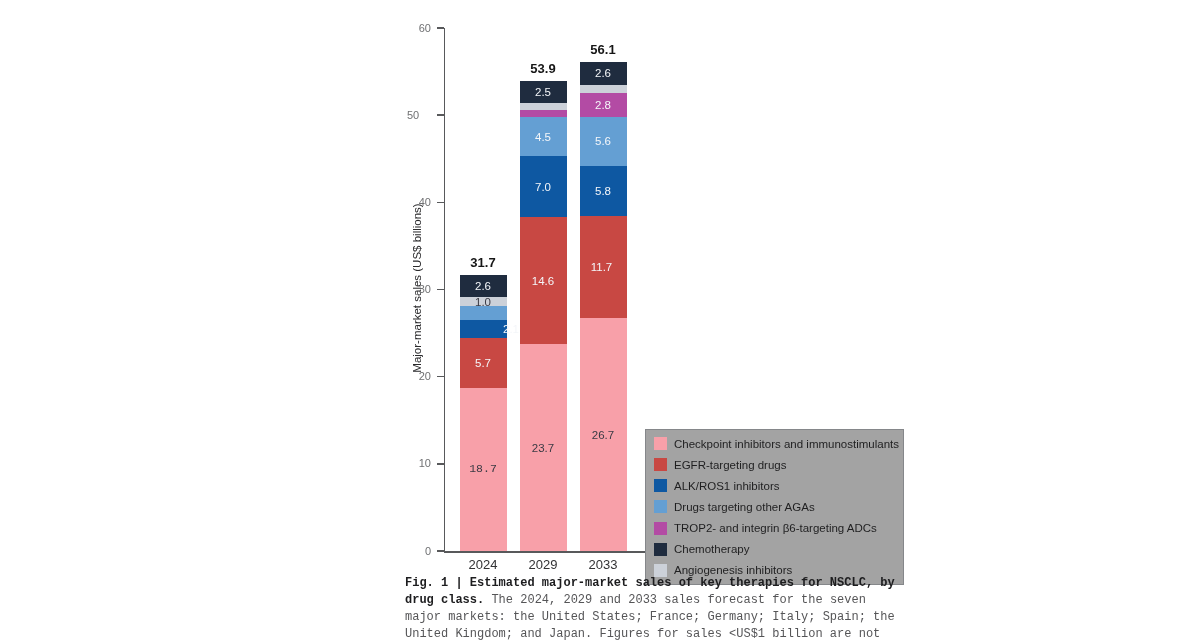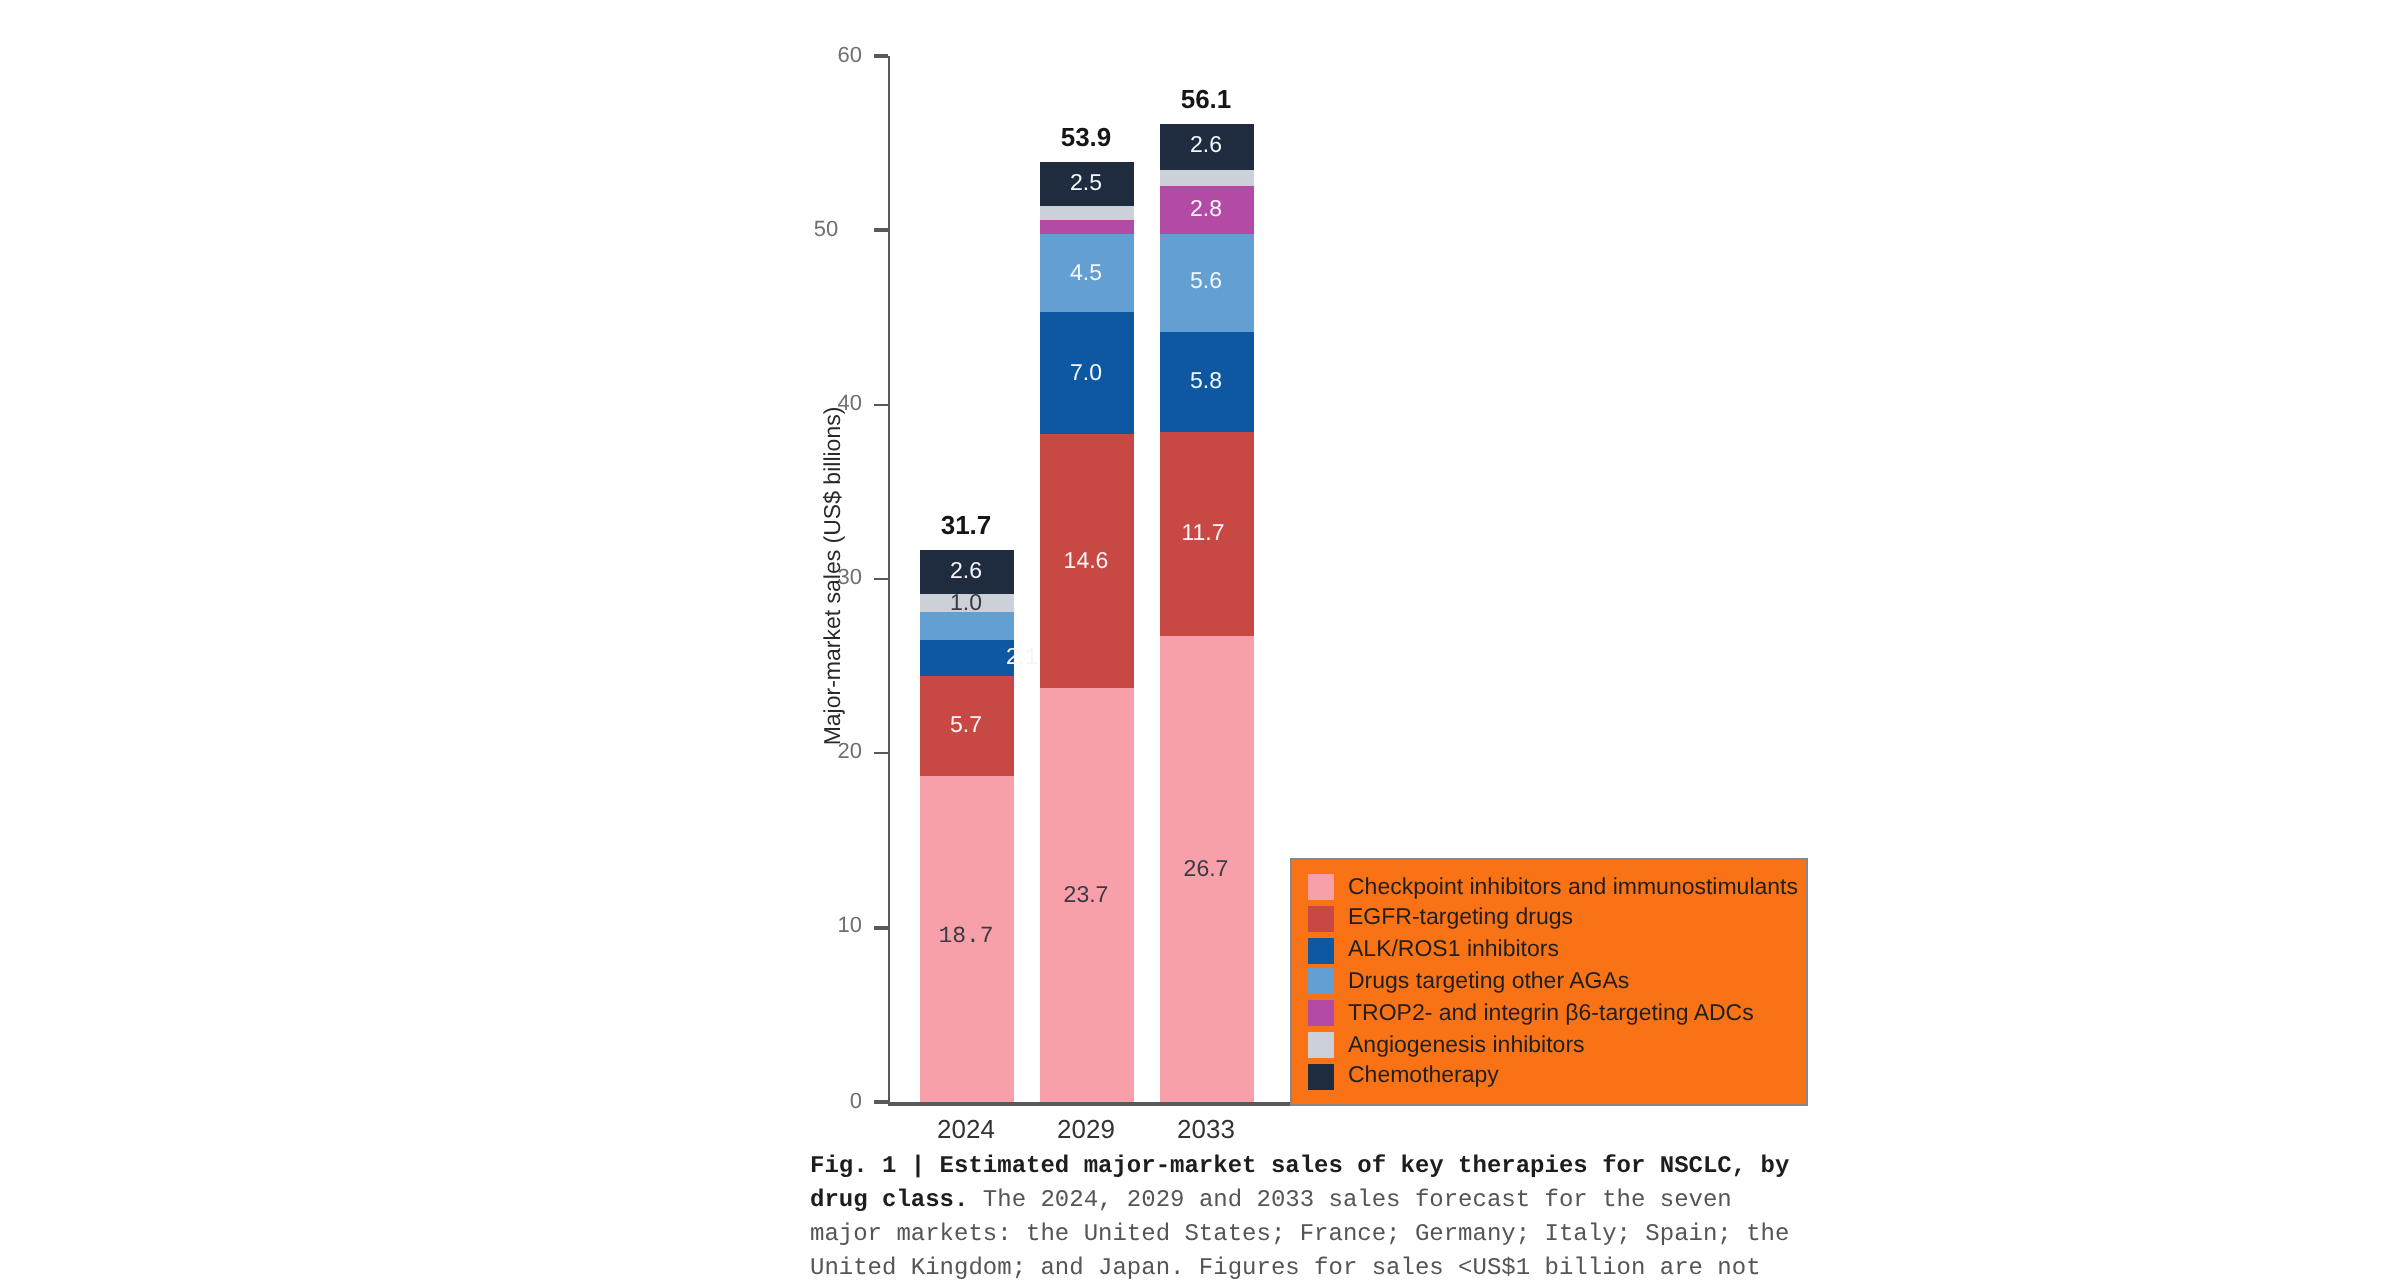--- a/index.html
+++ b/index.html
@@ -7,22 +7,22 @@
   .page{position:relative;width:1199px;height:643px;background:#ffffff;overflow:hidden;}
   #plot{position:absolute;left:0;top:0;width:1199px;height:643px;}
   .axis-v,.axis-h,.tick{position:absolute;background:#58595b;}
   .tick-label{position:absolute;font-size:11px;line-height:13px;color:#6f7072;text-align:right;}
   .seg{position:absolute;}
   .seg-label{position:absolute;font-size:11.5px;line-height:14px;text-align:center;}
   .total-label{position:absolute;font-size:13px;line-height:15px;font-weight:700;color:#161616;text-align:center;}
   .x-label{position:absolute;font-size:13px;line-height:15px;color:#333335;text-align:center;}
   .y-title{position:absolute;left:417px;top:288px;transform:translate(-50%,-50%) rotate(-90deg);
            font-size:11.5px;color:#29292b;white-space:nowrap;}
-  .legend{position:absolute;left:645px;top:429px;width:259px;height:124px;box-sizing:border-box;
-          border:1px solid #85878a;background:#f97316;padding:6px 8px;display:flex;flex-direction:column;justify-content:space-between;}
+  .legend{position:absolute;left:645px;top:429px;width:259px;height:156px;box-sizing:border-box;
+          border:1px solid #85878a;background:#a3a3a3;padding:6px 8px;display:flex;flex-direction:column;justify-content:space-between;}
   .legend-row{display:flex;align-items:center;height:15px;}
   .legend-swatch{width:13px;height:13px;margin-right:7px;flex-shrink:0;display:inline-block;}
   .legend-label{font-size:11.5px;line-height:14px;color:#1f1f20;white-space:nowrap;}
   .caption{position:absolute;left:405px;top:575px;width:494px;margin:0;
            font-size:12px;line-height:17px;color:#555557;font-family:Liberation Mono, monospace;}
   .caption strong{color:#1d1d1f;font-weight:700;}
 </style>
 </head>
 <body>
 
@@ -104,22 +104,22 @@
       </div>
       <div class="legend-row">
         <span class="legend-swatch" style="background: rgb(100, 159, 211);"></span>
         <span class="legend-label">Drugs targeting other AGAs</span>
       </div>
       <div class="legend-row">
         <span class="legend-swatch" style="background: rgb(179, 75, 164);"></span>
         <span class="legend-label">TROP2- and integrin β6-targeting ADCs</span>
       </div>
       <div class="legend-row">
+        <span class="legend-swatch" style="background: rgb(31, 44, 63);"></span>
+        <span class="legend-label">Chemotherapy</span>
+      </div>
+      <div class="legend-row">
         <span class="legend-swatch" style="background: rgb(204, 209, 217);"></span>
         <span class="legend-label">Angiogenesis inhibitors</span>
-      </div>
-      <div class="legend-row">
-        <span class="legend-swatch" style="background: rgb(31, 44, 63);"></span>
-        <span class="legend-label">Chemotherapy</span>
       </div>
     </div>
   <p class="caption"><strong>Fig. 1 | Estimated major-market sales of key therapies for NSCLC, by drug class.</strong><span> The 2024, 2029 and 2033 sales forecast for the seven major markets: the United States; France; Germany; Italy; Spain; the United Kingdom; and Japan. Figures for sales &lt;US$1 billion are not displayed. AGA, actionable genomic alteration.</span></p>
 </div>
 
 </body></html>

